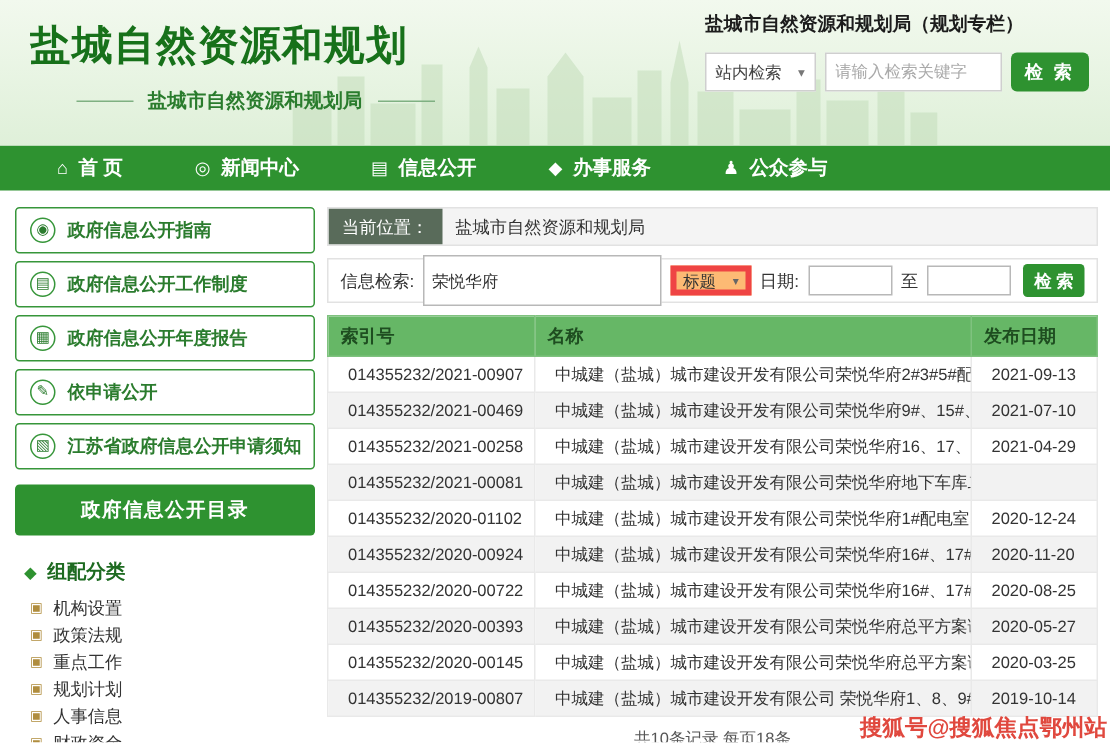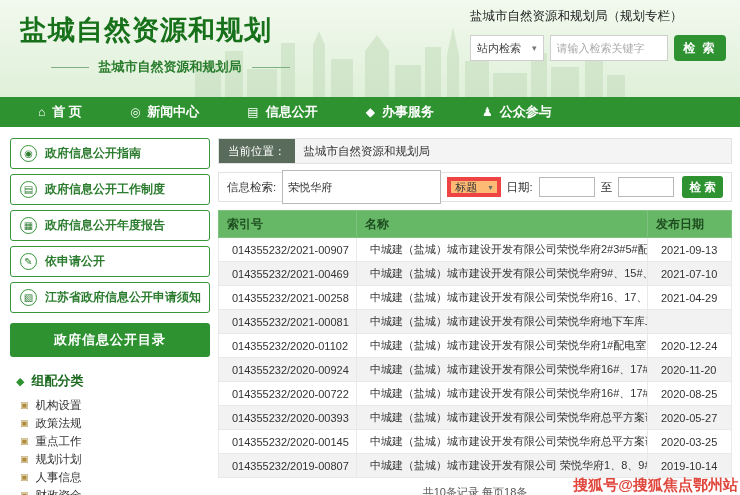--- a/index.html
+++ b/index.html
@@ -9,21 +9,21 @@
 
   
   .site-header { position:relative; height:97px; background:linear-gradient(#f2f9ee,#dff0d9); overflow:hidden; }
   .skyline { position:absolute; left:195px; bottom:0; width:430px; height:72px; opacity:.55; }
   .header-left { position:absolute; left:20px; top:12px; width:300px; }
   .site-title { font-size:27px; font-weight:bold; color:#17711a; letter-spacing:1px; white-space:nowrap; }
   .site-subtitle-row { margin-top:10px; display:flex; align-items:center; justify-content:center; gap:10px; }
   .sub-line { width:38px; height:1px; background:#7fb082; }
   .site-subtitle { font-size:13px; font-weight:bold; color:#2a7c2d; white-space:nowrap; }
   .header-right { position:absolute; right:14px; top:8px; width:256px; }
-  .column-title { font-size:12.5px; font-weight:normal; color:#1c1c1c; margin-bottom:10px; white-space:nowrap; }
+  .column-title { font-size:12.5px; font-weight:bold; color:#1c1c1c; margin-bottom:10px; white-space:nowrap; }
   .search-row { display:flex; align-items:flex-start; gap:6px; }
   .scope-select { width:80px; height:26px; background:#fff; border:1px solid #cfcfcf; display:flex; align-items:center; justify-content:space-between; padding:0 6px; font-size:11px; color:#444; cursor:pointer; }
   .scope-select .arr { font-size:9px; color:#777; }
   .site-search-input { width:118px; height:26px; border:1px solid #cfcfcf; font-size:11px; padding:5px 6px; color:#333; outline:none; }
   .site-search-input::placeholder { color:#aaa; }
   .site-search-btn { width:58px; height:26px; background:#2e9230; color:#fff; border:none; border-radius:4px; font-size:12px; letter-spacing:2px; cursor:pointer; font-weight:bold; }
 
   
   .main-nav { height:30px; background:#2e9230; display:flex; align-items:center; padding-left:14px; }
   .nav-item { display:flex; align-items:center; gap:7px; color:#fff; font-size:13px; font-weight:bold; padding:0 24px; height:30px; cursor:pointer; white-space:nowrap; }

